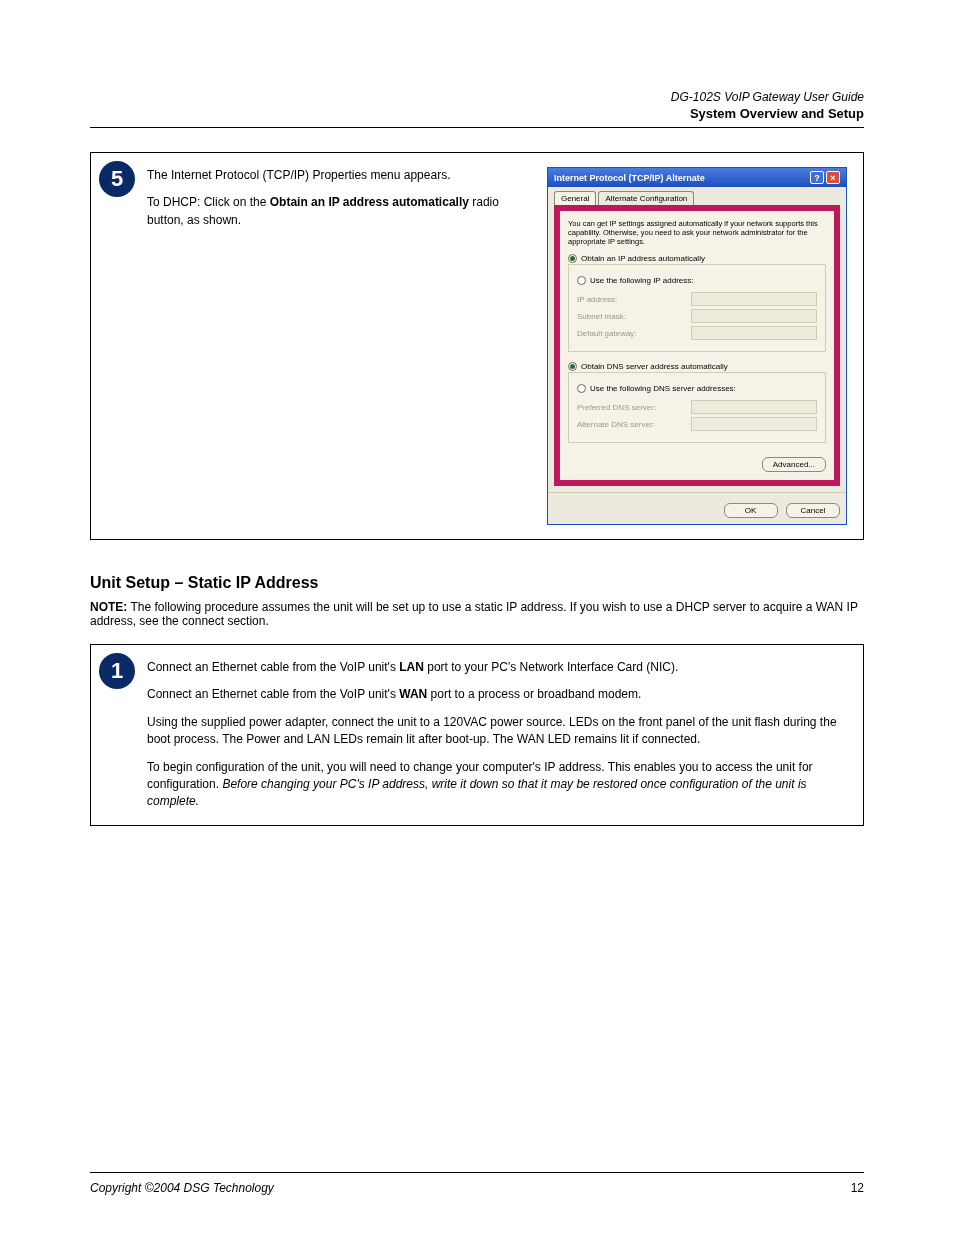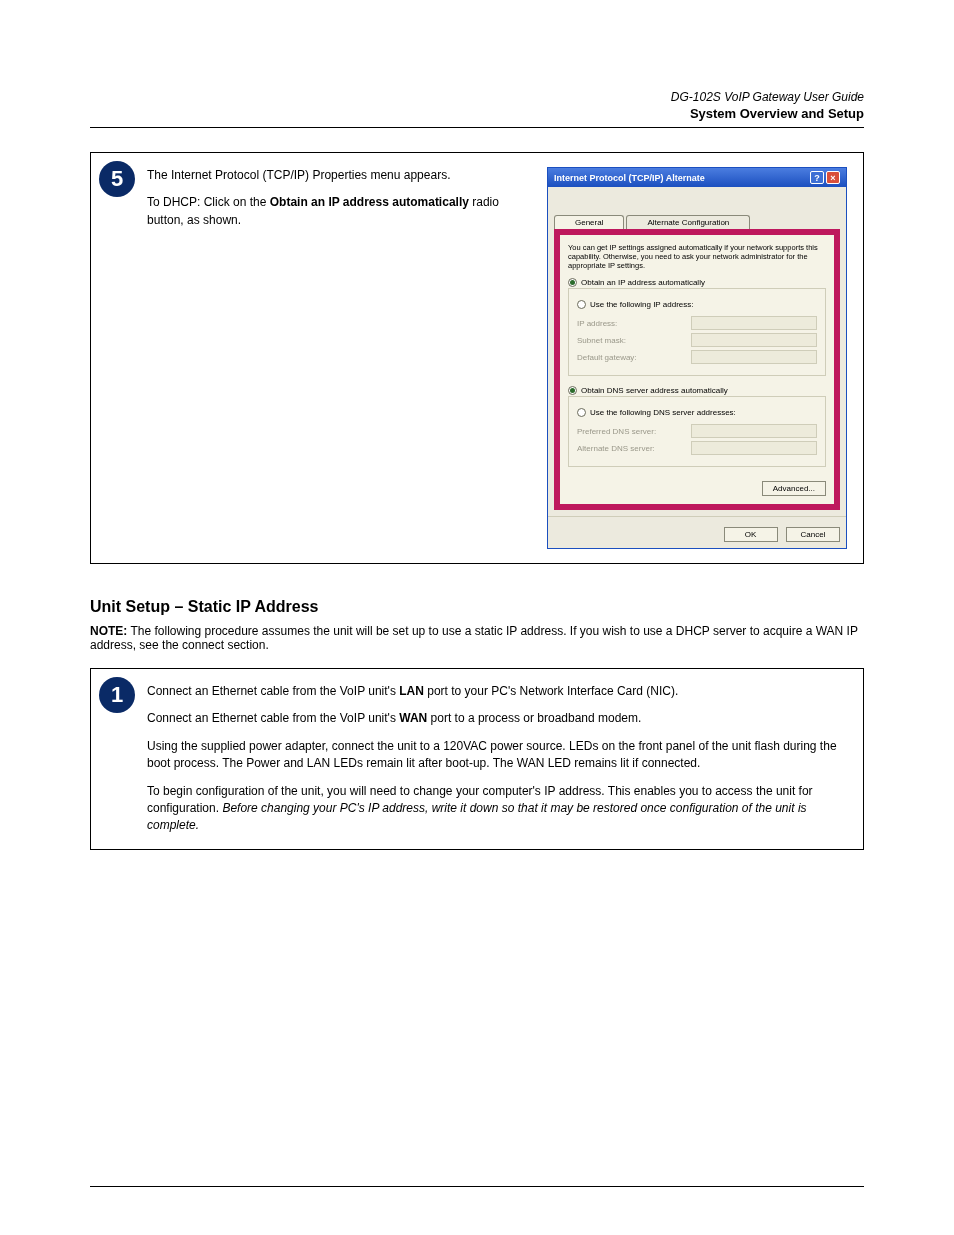--- a/index.html
+++ b/index.html
@@ -64,25 +64,24 @@
     font-size: 9px; line-height: 13px; text-align: center;
     border: 1px solid #fff; border-radius: 2px;
     background: #3d6fd4; color: #fff;
   }
   .win-btn.close { background: #d94f3a; }
   .tabs { display: flex; padding: 4px 6px 0 6px; font-size: 8px; }
   .tab {
     border: 1px solid #8a8a7a;
     border-bottom: none;
     background: #f5f3e7;
-    padding: 2px 20px;
+    padding: 2px 6px;
     margin-right: 2px;
     border-top-left-radius: 3px;
     border-top-right-radius: 3px;
-    margin-top: 24px;
   }
   .tab.inactive { background: #eceade; }
   .tab-body {
     margin: 0 6px 6px 6px;
     border: 6px solid #be185d;
     background: #f5f3e7;
     padding: 8px;
   }
   .desc { font-size: 7.5px; margin-bottom: 8px; line-height: 1.2; }
   .radio-row { font-size: 8px; display: flex; align-items: center; gap: 4px; margin: 3px 0; }
@@ -106,21 +105,21 @@
   .frow { display: flex; align-items: center; font-size: 8px; color: #9a988a; margin: 3px 0; gap: 22px; }
   .frow label { width: 92px; }
   .fbox {
     flex: 1; height: 14px; background: #edebdb;
     border: 1px solid #cfcdb9;
   }
   .dlg-btn-row { text-align: right; margin-top: 6px; }
   .dlg-btn {
     font-size: 8px; padding: 2px 10px;
     background: #f5f3e7; border: 1px solid #8a8a7a;
-    border-radius: 0;
+    border-radius: 6px;
   }
   .dlg-footer {
     border-top: 1px solid #cfcdb9;
     background: #eceade;
     padding: 6px; text-align: right;
   }
   .dlg-footer .dlg-btn { margin-left: 4px; min-width: 54px; }
 
   
   h2.sect { font-size: 16px; font-weight: bold; margin: 34px 0 2px 0; }
@@ -244,13 +243,17 @@
     </p>
     <p>Using the supplied power adapter, connect the unit to a 120VAC power source. LEDs on the front panel of the unit flash during the boot process. The Power and LAN LEDs remain lit after boot-up. The WAN LED remains lit if connected.</p>
     <p>
       <span>To begin configuration of the unit, you will need to change your computer's IP address. This enables you to access the unit for configuration. </span><i>Before changing your PC's IP address, write it down so that it may be restored once configuration of the unit is complete.</i>
     </p>
   </div>
 </div>
 
 <div class="page-footer">
   <hr class="sep" style="margin:0 0 8px 0">
+  <div class="row">
+    <span class="copy">Copyright ©2004 DSG Technology</span>
+    <span>12</span>
+  </div>
 </div>
 
 </body></html>

